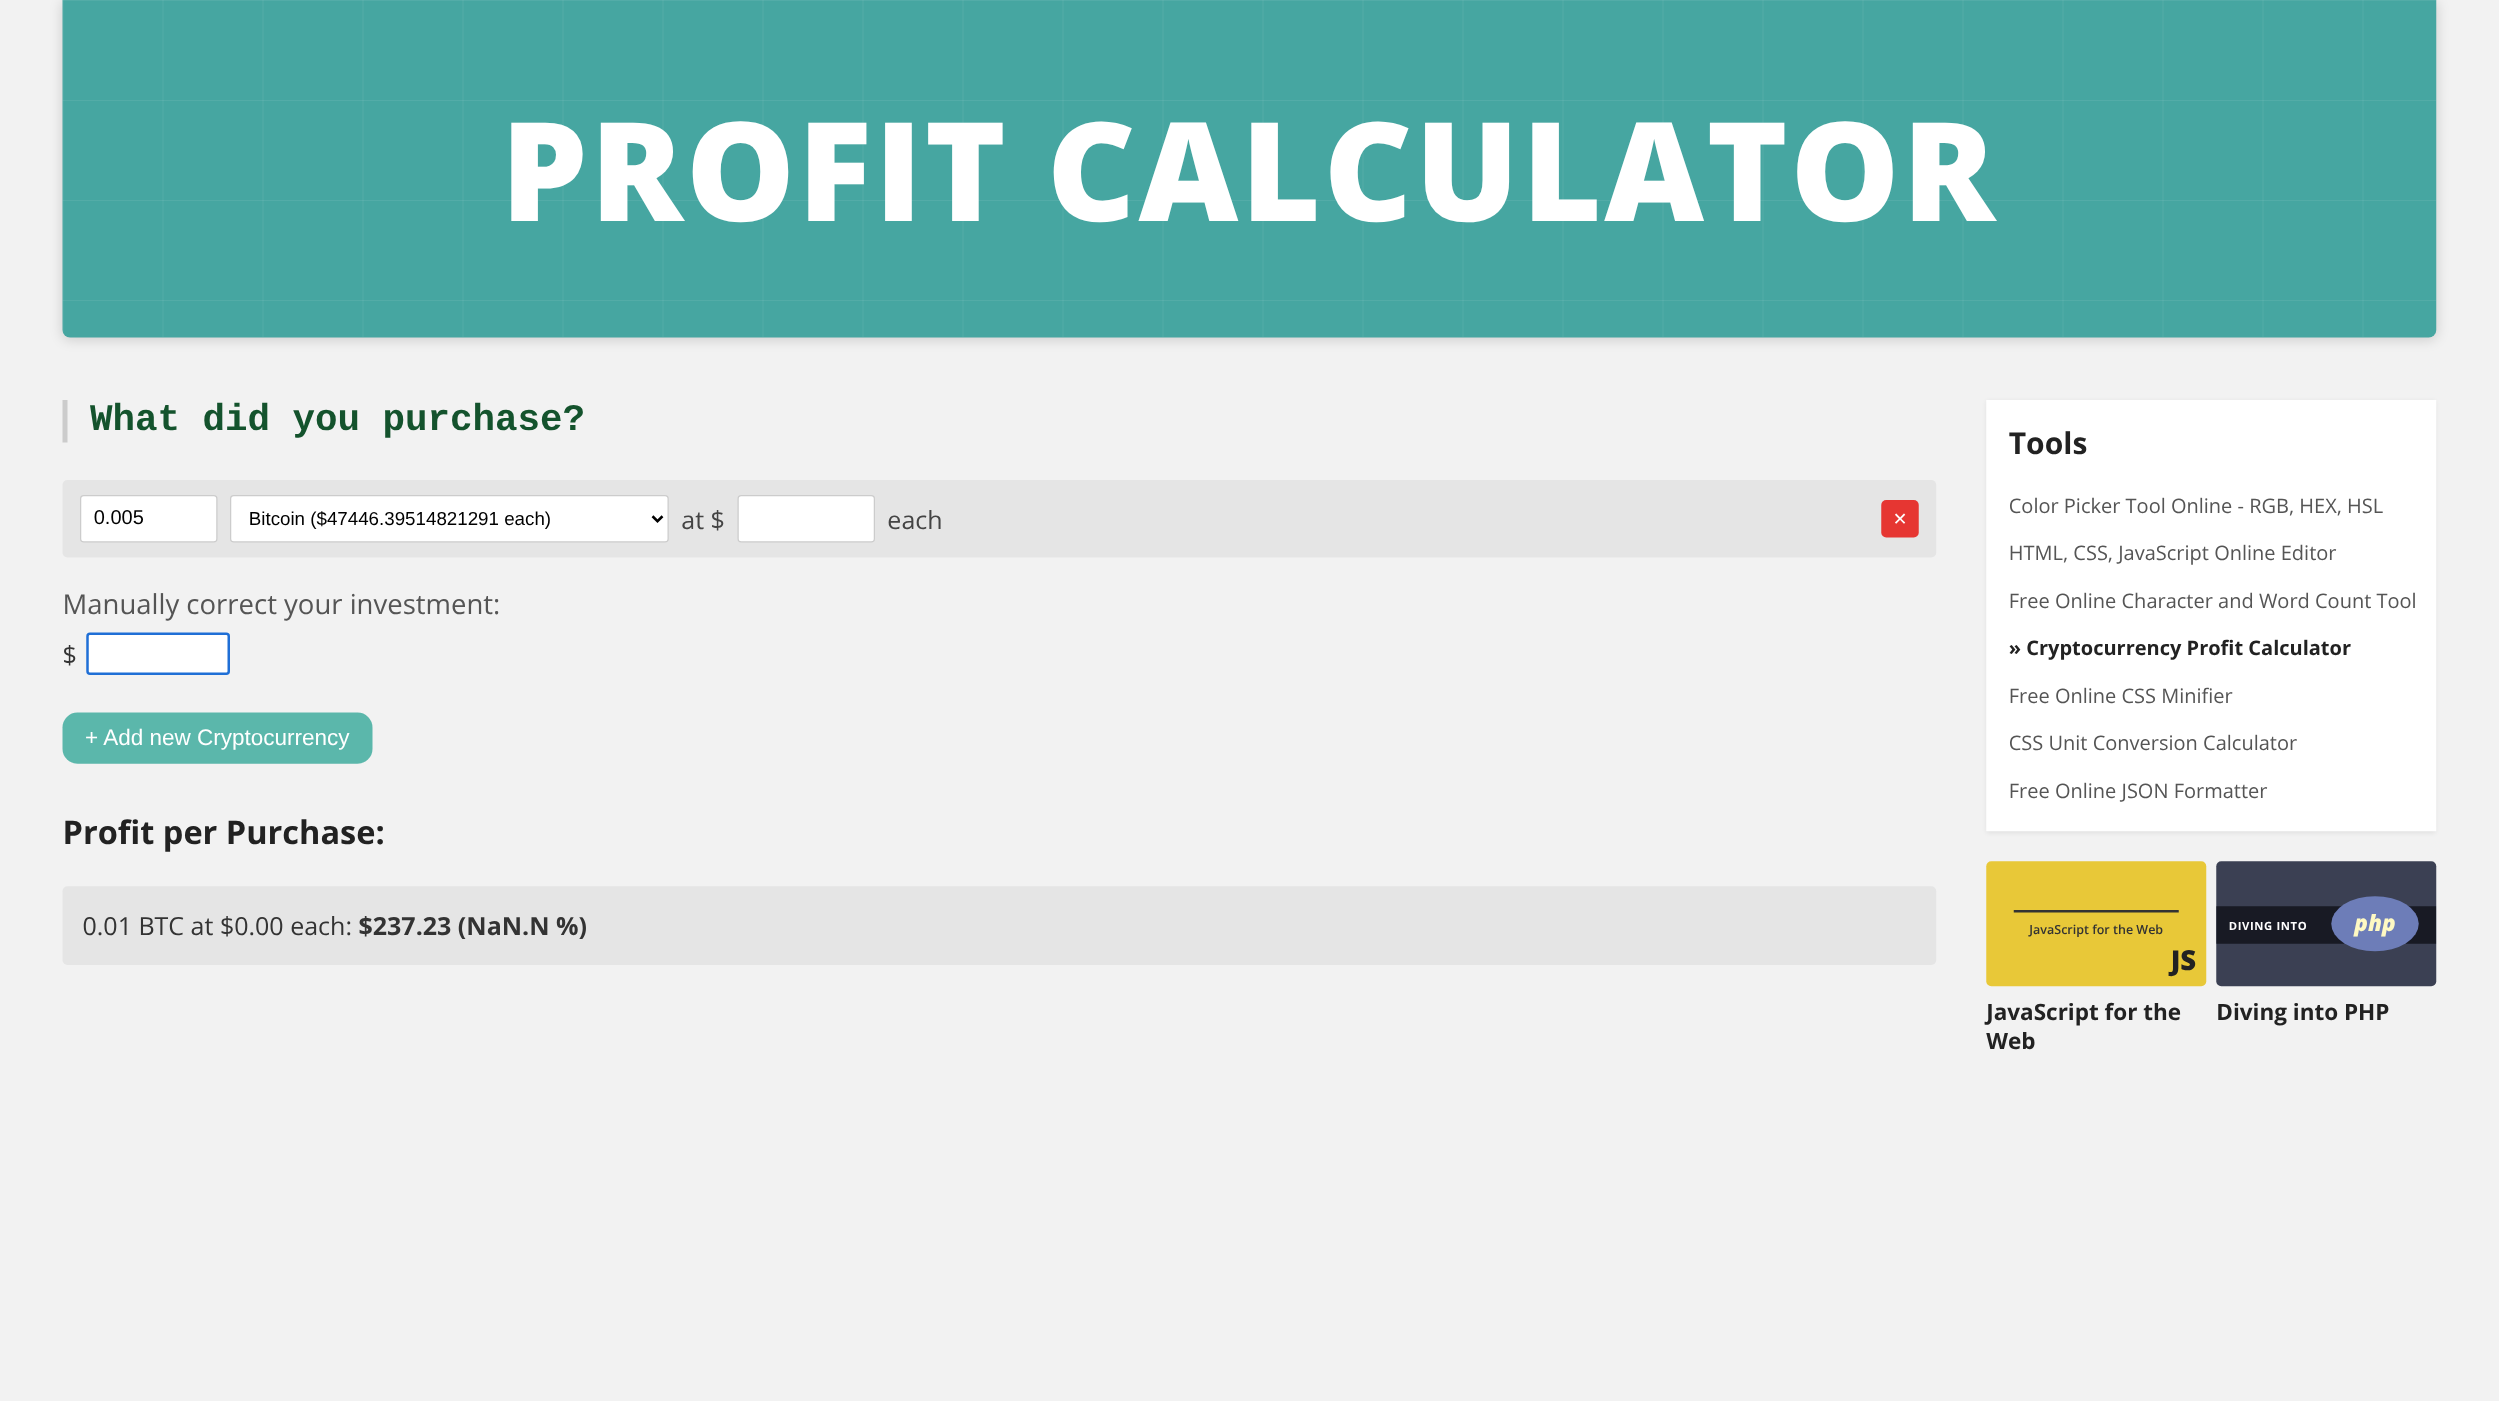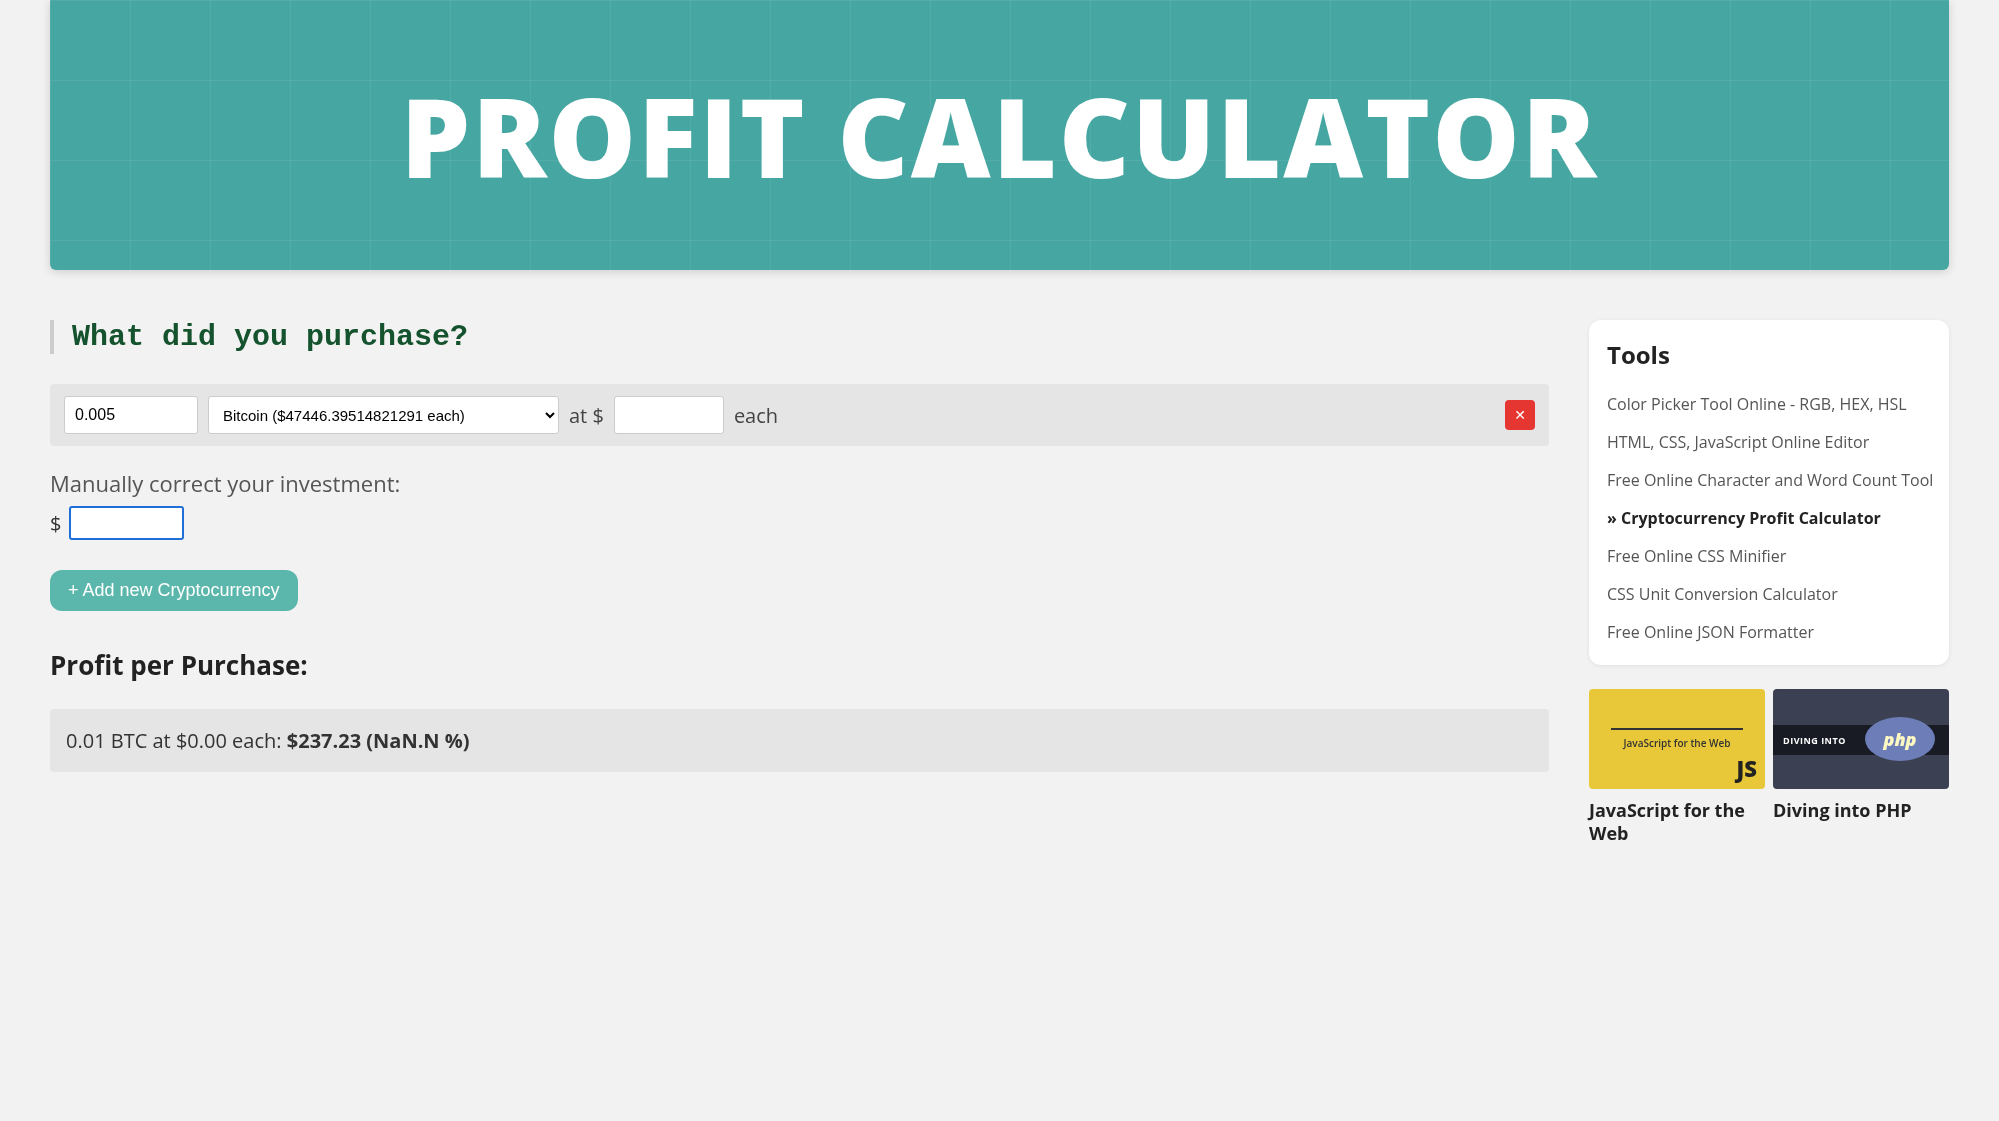--- a/index.html
+++ b/index.html
@@ -71,21 +71,21 @@
       margin-bottom: 22px;
     }
     .purchase-row input[type="text"] {
       height: 38px;
       border: 1px solid #ccc;
       border-radius: 3px;
       padding: 0 10px;
       font-size: 16px;
       background: #fff;
     }
-    .qty-input { width: 134px; }
+    .qty-input { width: 110px; }
     .crypto-select {
       width: 351px;
       height: 38px;
       border: 1px solid #ccc;
       border-radius: 3px;
       padding: 0 10px;
       font-size: 15px;
       background: #fff;
     }
     .at-label, .each-label {
@@ -153,21 +153,21 @@
       font-size: 20px;
       color: #333;
     }
     .profit-row .bold { font-weight: 700; }
     .sidebar {
       width: 360px;
       flex-shrink: 0;
     }
     .tools-box {
       background: #fff;
-      border-radius: 12px;
+      border-radius: 0;
       padding: 18px 10px 14px 18px;
       box-shadow: 0 1px 4px rgba(0,0,0,0.08);
       margin-bottom: 24px;
     }
     .tools-title {
       font-size: 24px;
       font-weight: 700;
       color: #222;
       margin-bottom: 14px;
     }

